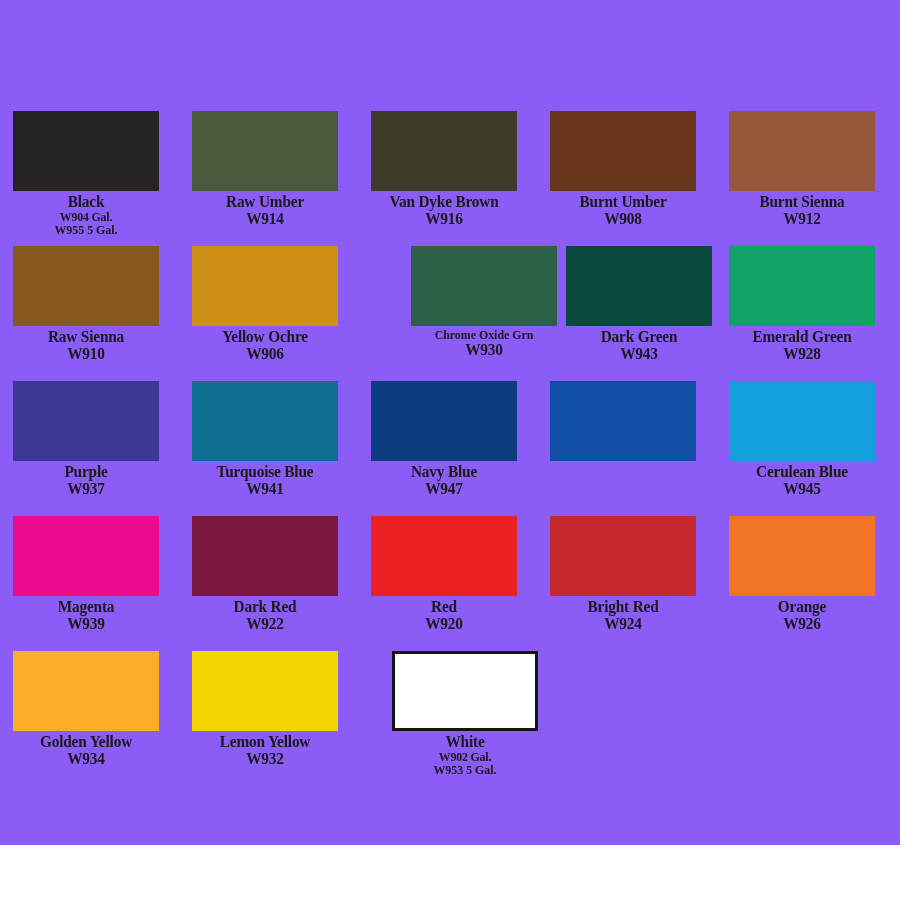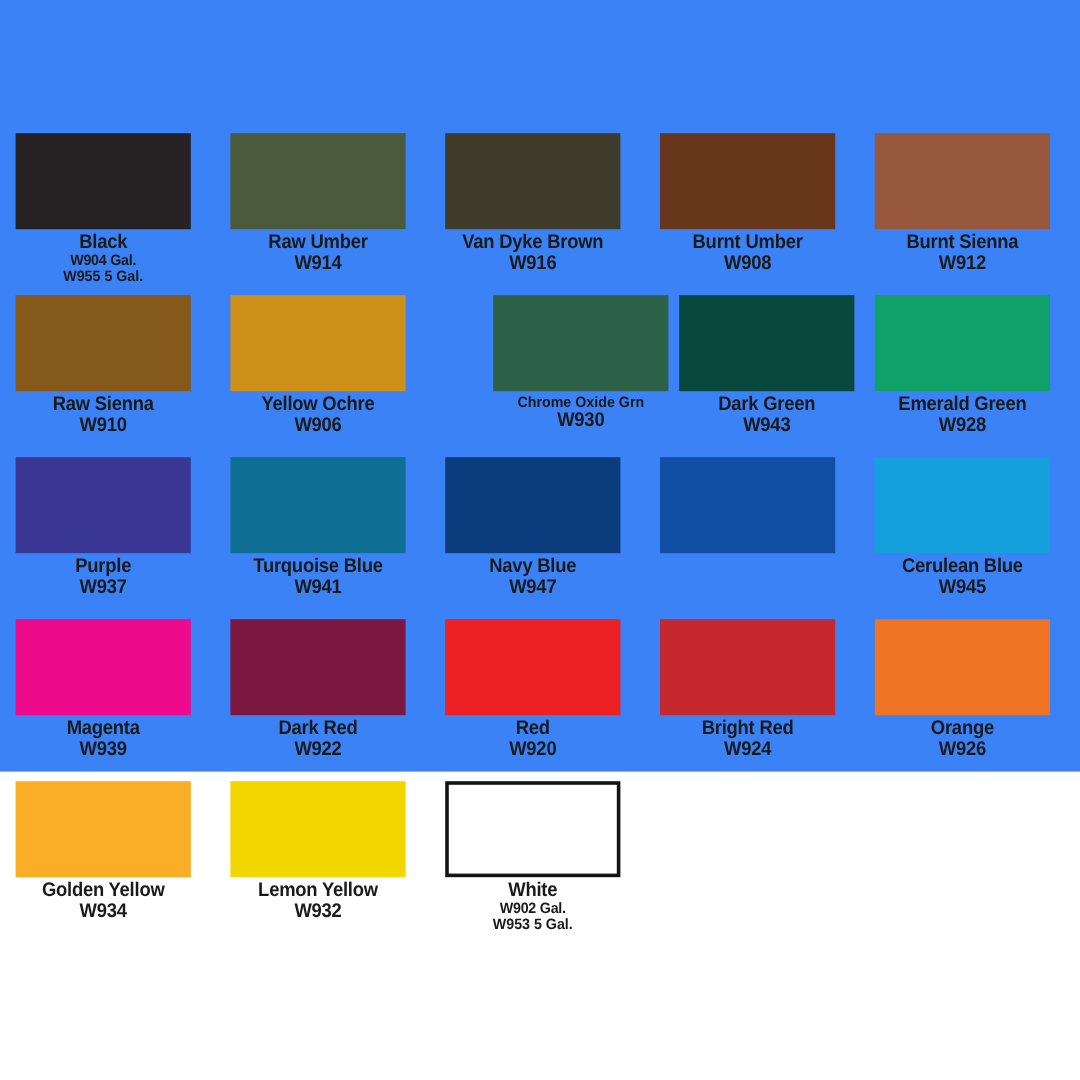--- a/index.html
+++ b/index.html
@@ -10,22 +10,23 @@
   body {
     width: 900px;
     height: 900px;
     background: #ffffff;
     font-family: "Liberation Sans", "DejaVu Sans", sans-serif;
     overflow: hidden;
   }
   #chart {
     position: relative;
     width: 900px;
-    height: 643px;
-    background: #3b82f6;
+    height: 845px;
+    background: #8b5cf6;
+    font-family: Liberation Serif, serif;
   }
   .swatch-cell {
     position: absolute;
     width: 146px;
     text-align: center;
   }
   .swatch-chip {
     width: 146px;
     height: 80px;
     box-sizing: border-box;
@@ -221,21 +222,21 @@
         <div class="swatch-code">W934</div>
       </div>
     </div>
     <div class="swatch-cell" style="left: 192px; top: 651px;">
       <div class="swatch-chip" style="width: 146px; height: 80px; background: rgb(242, 214, 0);"></div>
       <div class="swatch-labels">
         <div class="swatch-name">Lemon Yellow</div>
         <div class="swatch-code">W932</div>
       </div>
     </div>
-    <div class="swatch-cell" style="left: 371px; top: 651px;">
+    <div class="swatch-cell" style="left: 392px; top: 651px;">
       <div class="swatch-chip bordered" style="width: 146px; height: 80px;"></div>
       <div class="swatch-labels">
         <div class="swatch-name">White</div>
         <div class="swatch-code small">W902 Gal.</div>
         <div class="swatch-code-extra">W953 5 Gal.</div>
       </div>
     </div>
   </div>
 
 </body></html>

